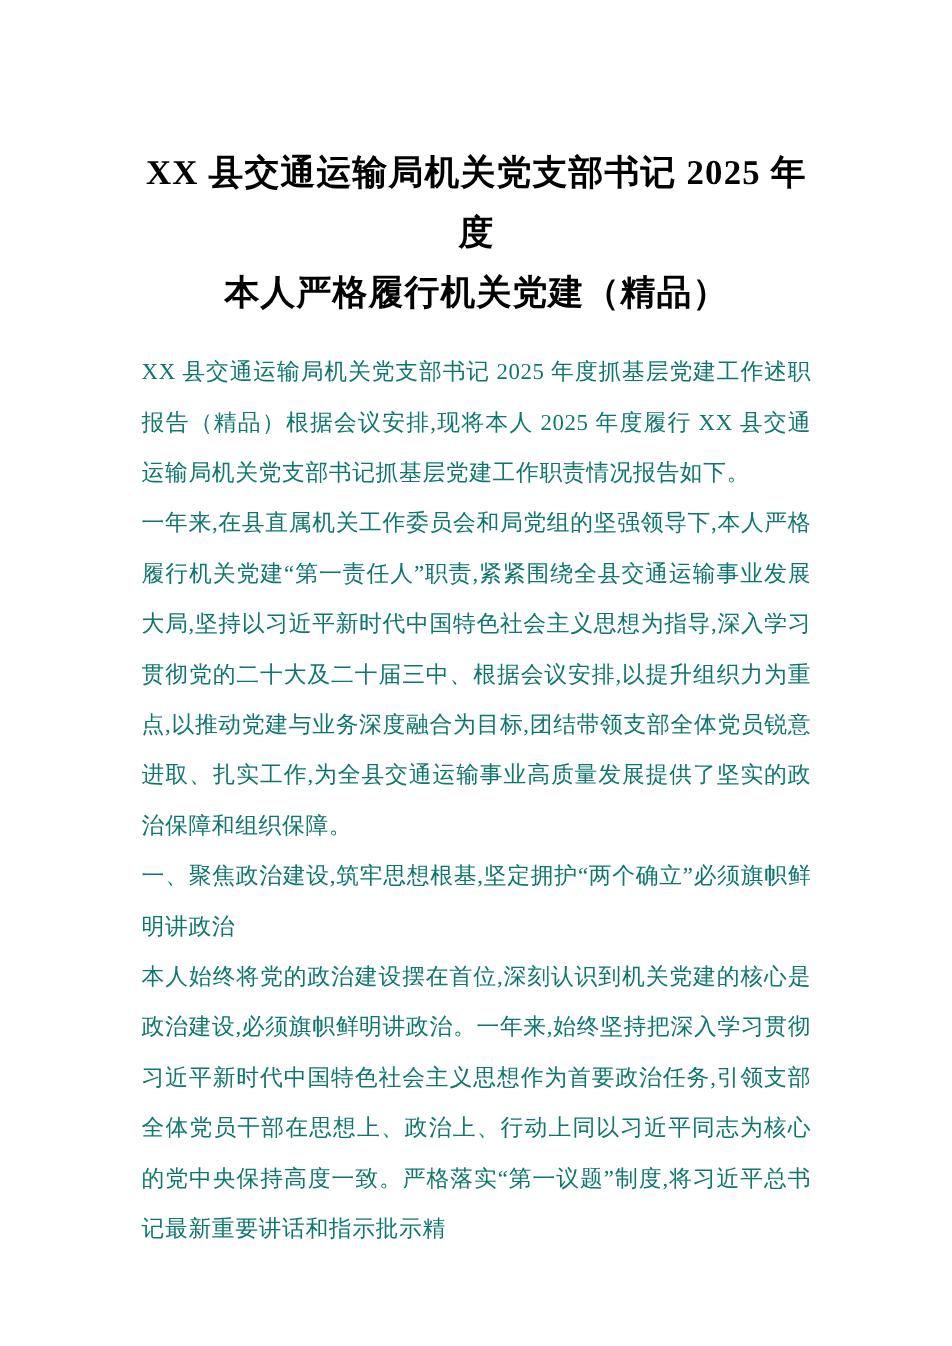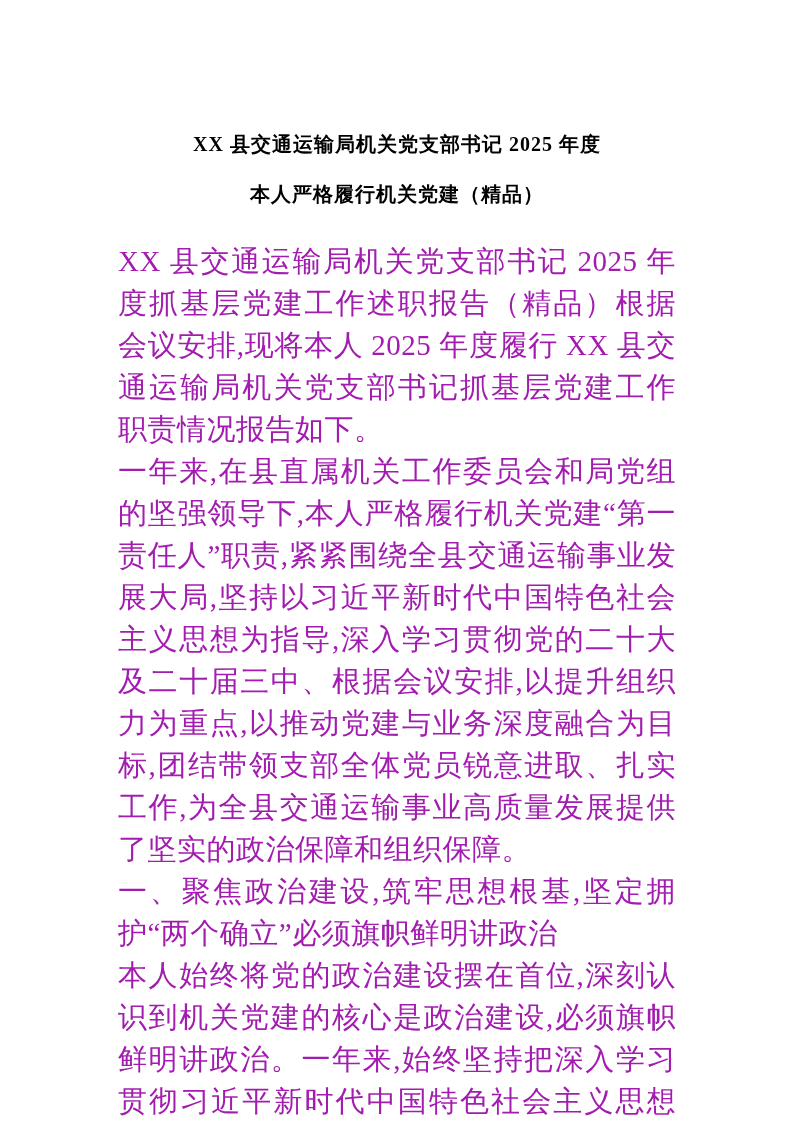--- a/index.html
+++ b/index.html
@@ -17,37 +17,37 @@
   }
   .doc-content {
     position: absolute;
     top: 0;
     left: 118px;
     width: 558px;
   }
   .doc-title {
     margin: 119px 0 0 0;
     text-align: center;
-    font-size: 20px;
+    font-size: 29px;
     line-height: 50px;
     font-weight: bold;
     color: #000000;
     letter-spacing: 1px;
   }
   .doc-title .title-line {
     display: block;
   }
   .doc-body {
     margin-top: 21px;
   }
   .doc-body p {
     margin: 0;
-    font-size: 29px;
+    font-size: 19px;
     line-height: 42px;
-    color: #a21caf;
+    color: #0f766e;
     text-align: justify;
     text-justify: inter-character;
     letter-spacing: 0.5px;
     word-break: break-all;
     overflow-wrap: break-word;
   }
 </style>
 </head>
 <body>
 

